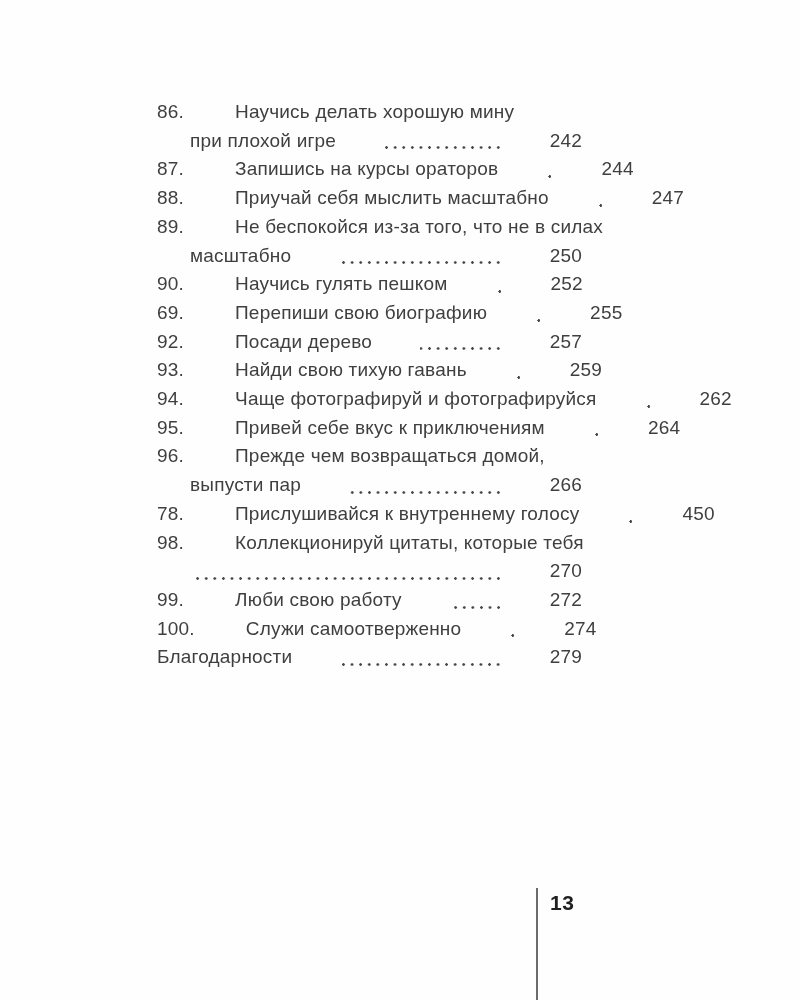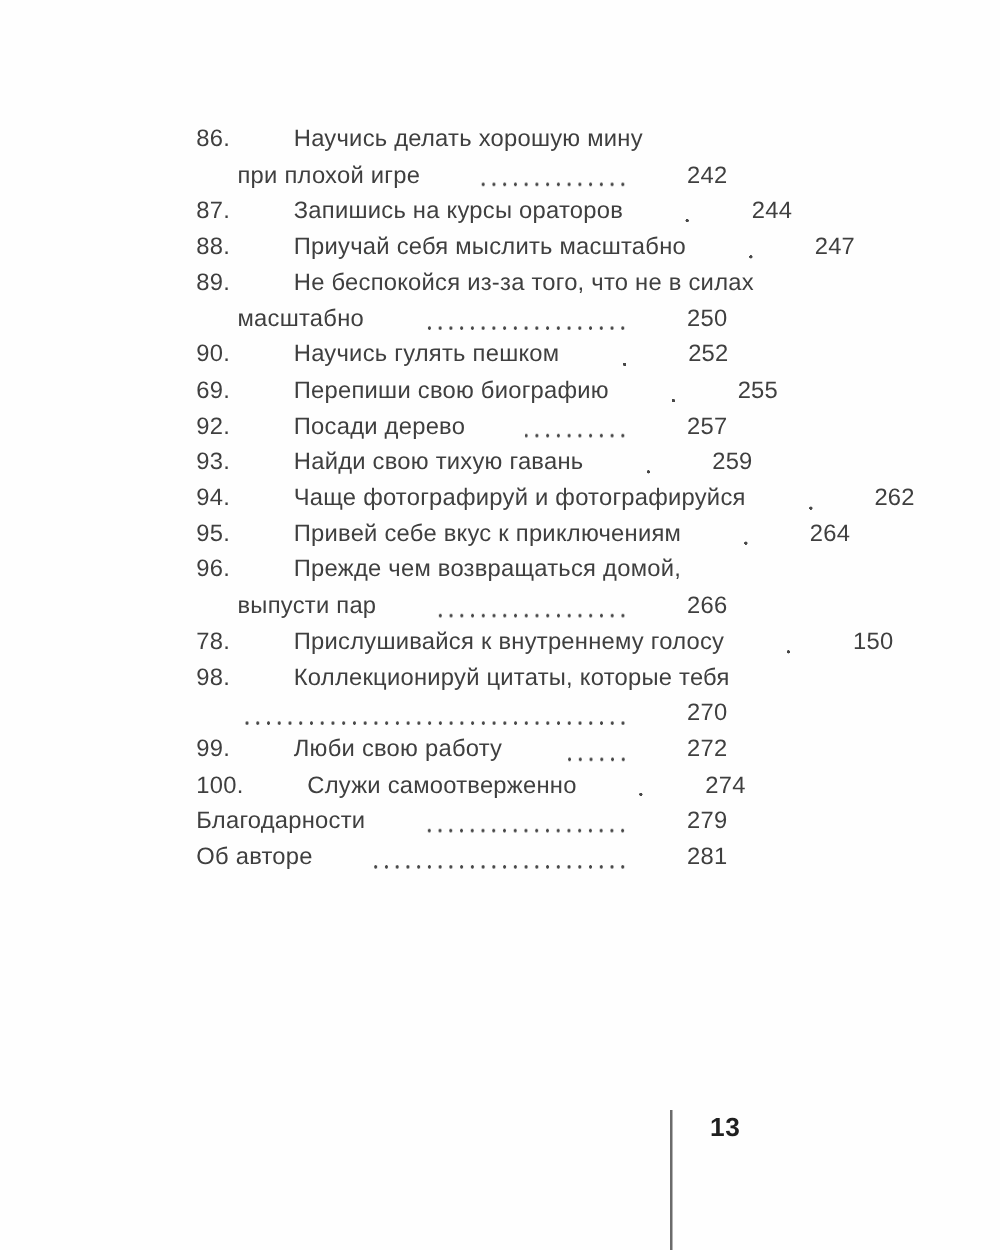--- a/index.html
+++ b/index.html
@@ -63,21 +63,21 @@
   .folio-rule {
     position: absolute;
     left: 536px;
     top: 888px;
     width: 1.5px;
     height: 112px;
     background: #6b6b6b;
   }
   .folio-number {
     position: absolute;
-    left: 568px;
+    left: 550px;
     top: 891px;
     font-size: 21px;
     font-weight: bold;
     color: #1f1f1f;
     letter-spacing: 0.5px;
   }
 </style>
 </head>
 <body>
 
@@ -178,21 +178,21 @@
           <span class="txt">выпусти пар</span>
           <span class="leader"></span>
           <span class="pagenum">266</span>
         </div>
       </div>
       <div class="entry">
         <div class="line">
           <span class="num">78.</span>
           <span class="txt">Прислушивайся к внутреннему голосу</span>
           <span class="leader"></span>
-          <span class="pagenum">150</span>
+          <span class="pagenum">450</span>
         </div>
       </div>
       <div class="entry">
         <div class="line">
           <span class="num">98.</span>
           <span class="txt">Коллекционируй цитаты, которые тебя</span>
         </div>
         <div class="line cont">
           <span class="leader"></span>
           <span class="pagenum">270</span>
@@ -212,25 +212,18 @@
           <span class="txt">Служи самоотверженно</span>
           <span class="leader"></span>
           <span class="pagenum">274</span>
         </div>
       </div>
       <div class="entry">
         <div class="line">
           <span class="txt">Благодарности</span>
           <span class="leader"></span>
           <span class="pagenum">279</span>
-        </div>
-      </div>
-      <div class="entry">
-        <div class="line">
-          <span class="txt">Об авторе</span>
-          <span class="leader"></span>
-          <span class="pagenum">281</span>
         </div>
       </div>
     </div>
   <div class="folio-rule"></div>
   <div class="folio-number">13</div>
 </div>
 
 </body></html>

